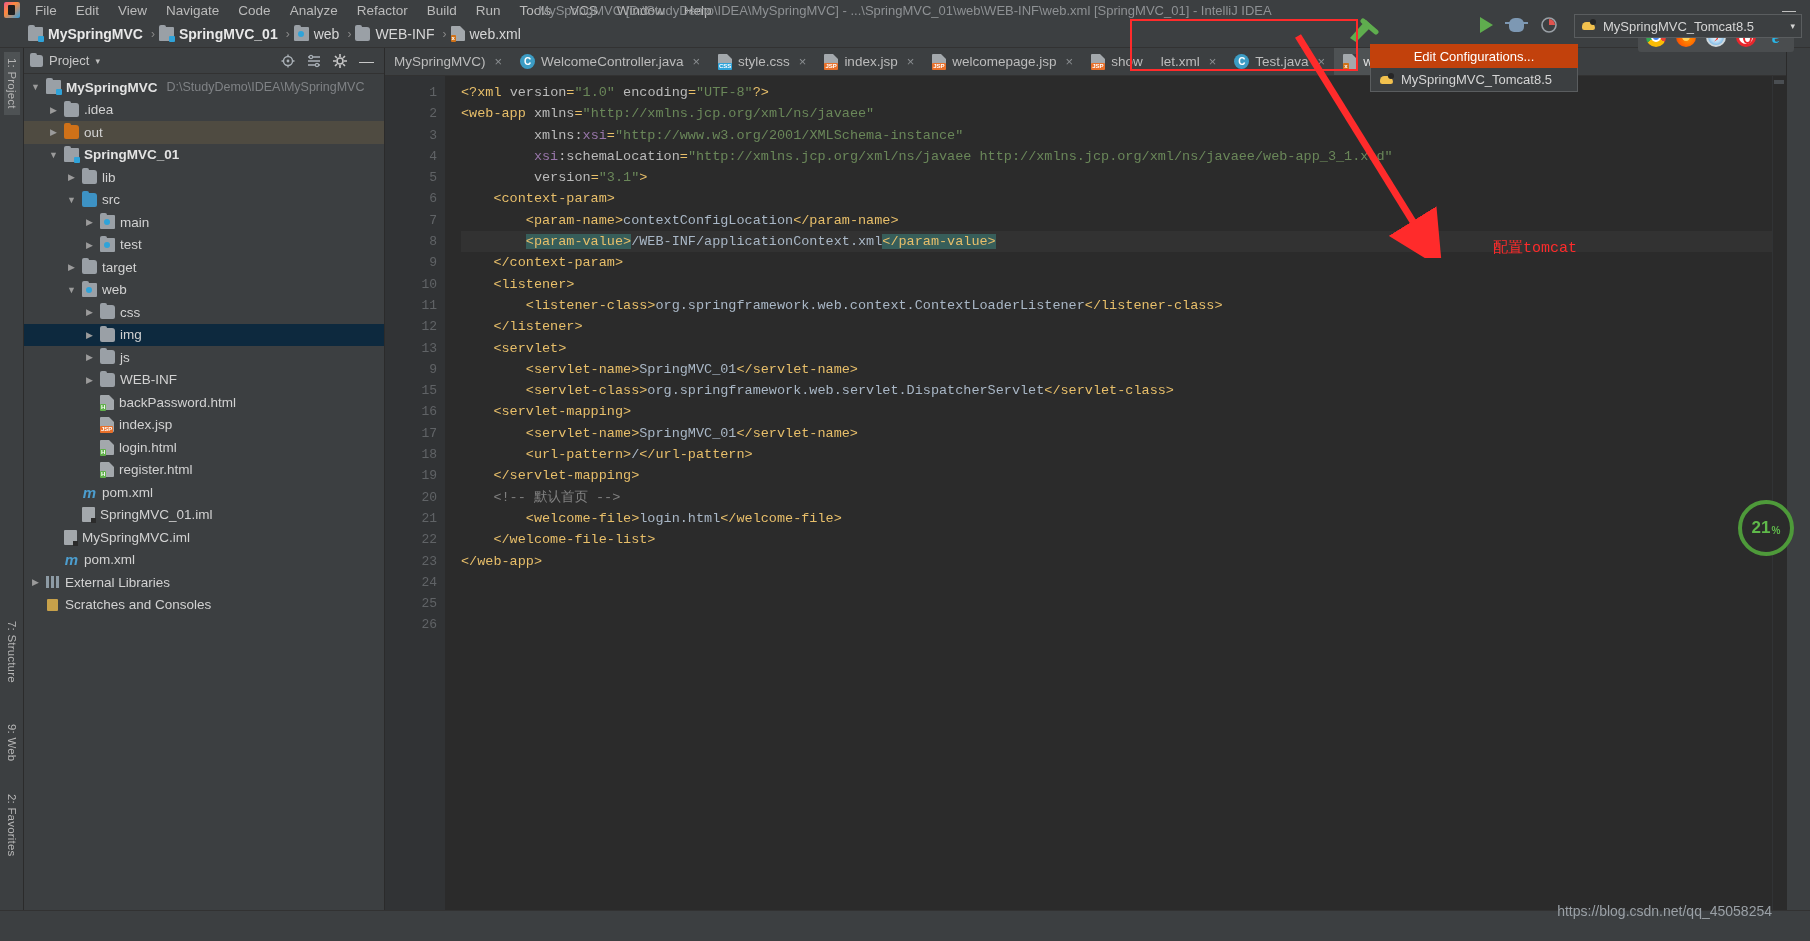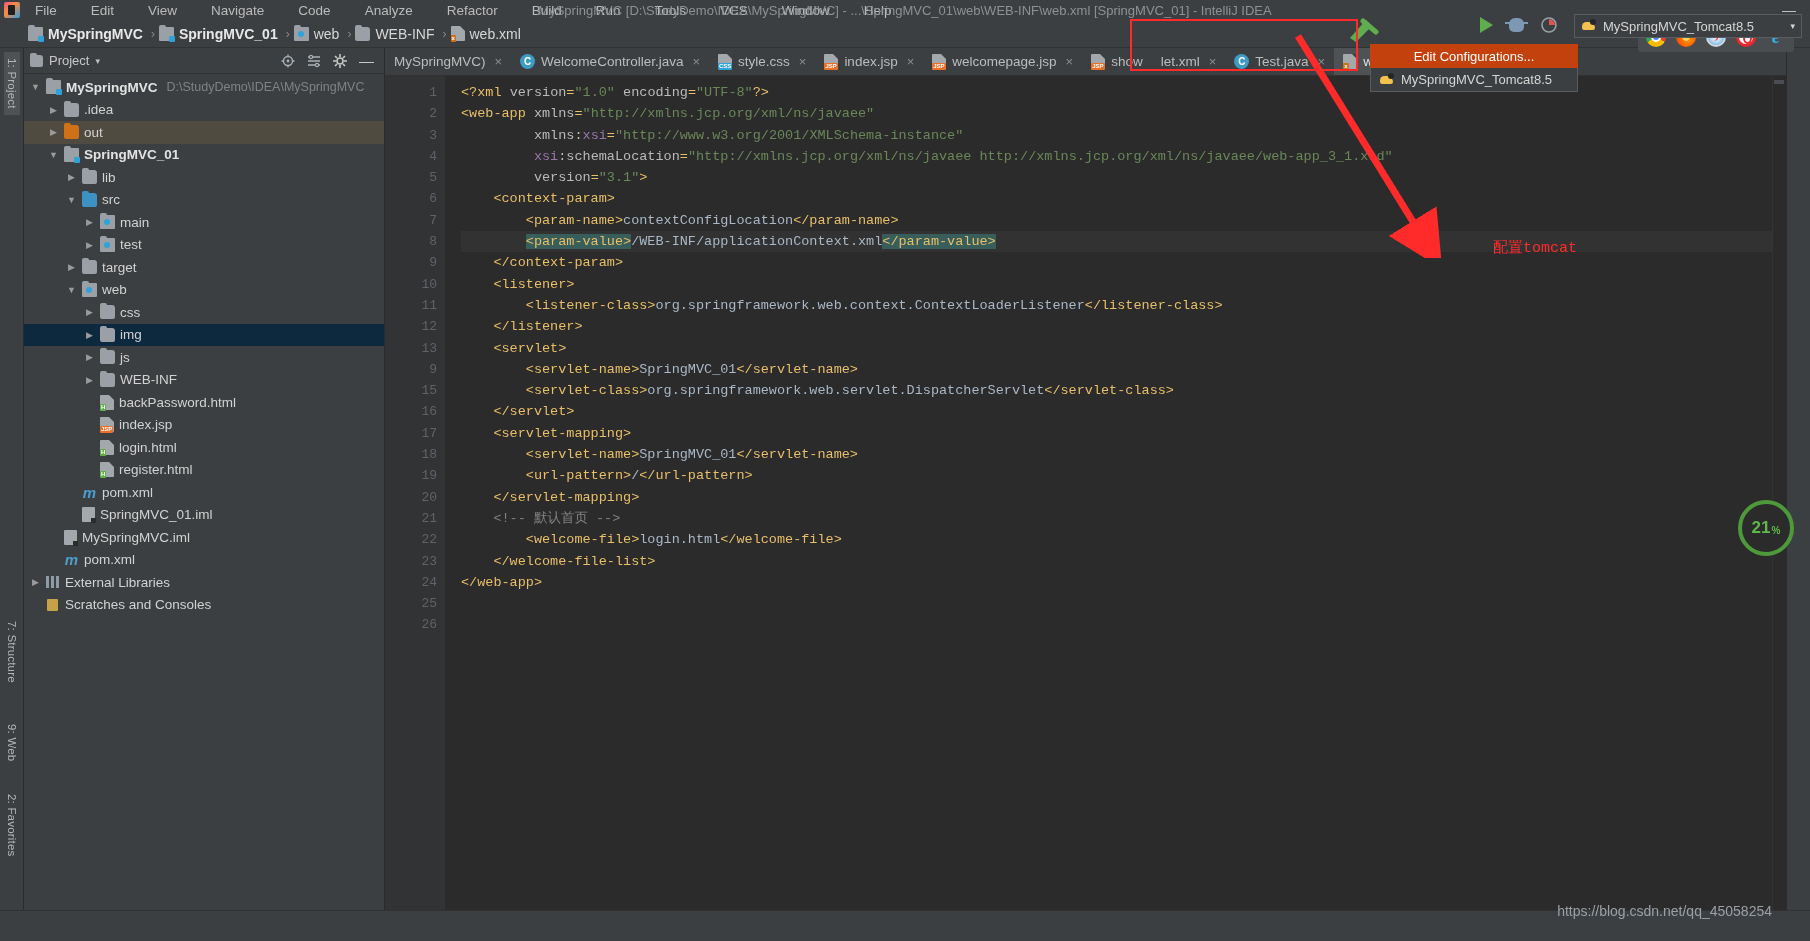--- a/index.html
+++ b/index.html
@@ -20,21 +20,21 @@
   }
   .app-logo {
     width: 16px; height: 16px; margin: 0 6px 0 4px;
     background: linear-gradient(135deg,#f0578a 0%,#ff8a3c 40%,#2d9ce0 100%);
     border-radius: 2px; position: relative; flex: none;
   }
   .app-logo::after {
     content: ""; position: absolute; left: 4px; top: 3px;
     width: 7px; height: 10px; background: #1f1f1f; border-radius: 1px;
   }
-  .menu { display: flex; align-items: center; gap: 16px; }
+  .menu { display: flex; align-items: center; gap: 1px; }
   .menu-item {
     padding: 1px 9px; color: #bbbbbb; font-size: 13.5px;
     white-space: nowrap; cursor: default;
   }
   .win-title {
     position: absolute; left: 0; right: 0; text-align: center;
     color: #8e9194; font-size: 13px; pointer-events: none;
     white-space: nowrap;
   }
   .win-btns {
@@ -628,21 +628,20 @@
           <div class="cline">    <span class="tag">&lt;context-param&gt;</span></div>
           <div class="cline">        <span class="tag">&lt;param-name&gt;</span><span class="txt">contextConfigLocation</span><span class="tag">&lt;/param-name&gt;</span></div>
           <div class="cline cur">        <span class="tag hl">&lt;param-value&gt;</span><span class="txt">/WEB-INF/applicationContext.xml</span><span class="tag hl">&lt;/param-value&gt;</span></div>
           <div class="cline">    <span class="tag">&lt;/context-param&gt;</span></div>
           <div class="cline">    <span class="tag">&lt;listener&gt;</span></div>
           <div class="cline">        <span class="tag">&lt;listener-class&gt;</span><span class="txt">org.springframework.web.context.ContextLoaderListener</span><span class="tag">&lt;/listener-class&gt;</span></div>
           <div class="cline">    <span class="tag">&lt;/listener&gt;</span></div>
           <div class="cline">    <span class="tag">&lt;servlet&gt;</span></div>
           <div class="cline">        <span class="tag">&lt;servlet-name&gt;</span><span class="txt">SpringMVC_01</span><span class="tag">&lt;/servlet-name&gt;</span></div>
           <div class="cline">        <span class="tag">&lt;servlet-class&gt;</span><span class="txt">org.springframework.web.servlet.DispatcherServlet</span><span class="tag">&lt;/servlet-class&gt;</span></div>
-          <div class="cline">    <span class="tag">&lt;/servlet&gt;</span></div>
           <div class="cline">    <span class="tag">&lt;servlet-mapping&gt;</span></div>
           <div class="cline">        <span class="tag">&lt;servlet-name&gt;</span><span class="txt">SpringMVC_01</span><span class="tag">&lt;/servlet-name&gt;</span></div>
           <div class="cline">        <span class="tag">&lt;url-pattern&gt;</span><span class="txt">/</span><span class="tag">&lt;/url-pattern&gt;</span></div>
           <div class="cline">    <span class="tag">&lt;/servlet-mapping&gt;</span></div>
           <div class="cline">    <span class="com">&lt;!-- 默认首页 --&gt;</span></div>
           <div class="cline">        <span class="tag">&lt;welcome-file&gt;</span><span class="txt">login.html</span><span class="tag">&lt;/welcome-file&gt;</span></div>
           <div class="cline">    <span class="tag">&lt;/welcome-file-list&gt;</span></div>
           <div class="cline"><span class="tag">&lt;/web-app&gt;</span></div>
         </div>
       <div class="scroll-right">

